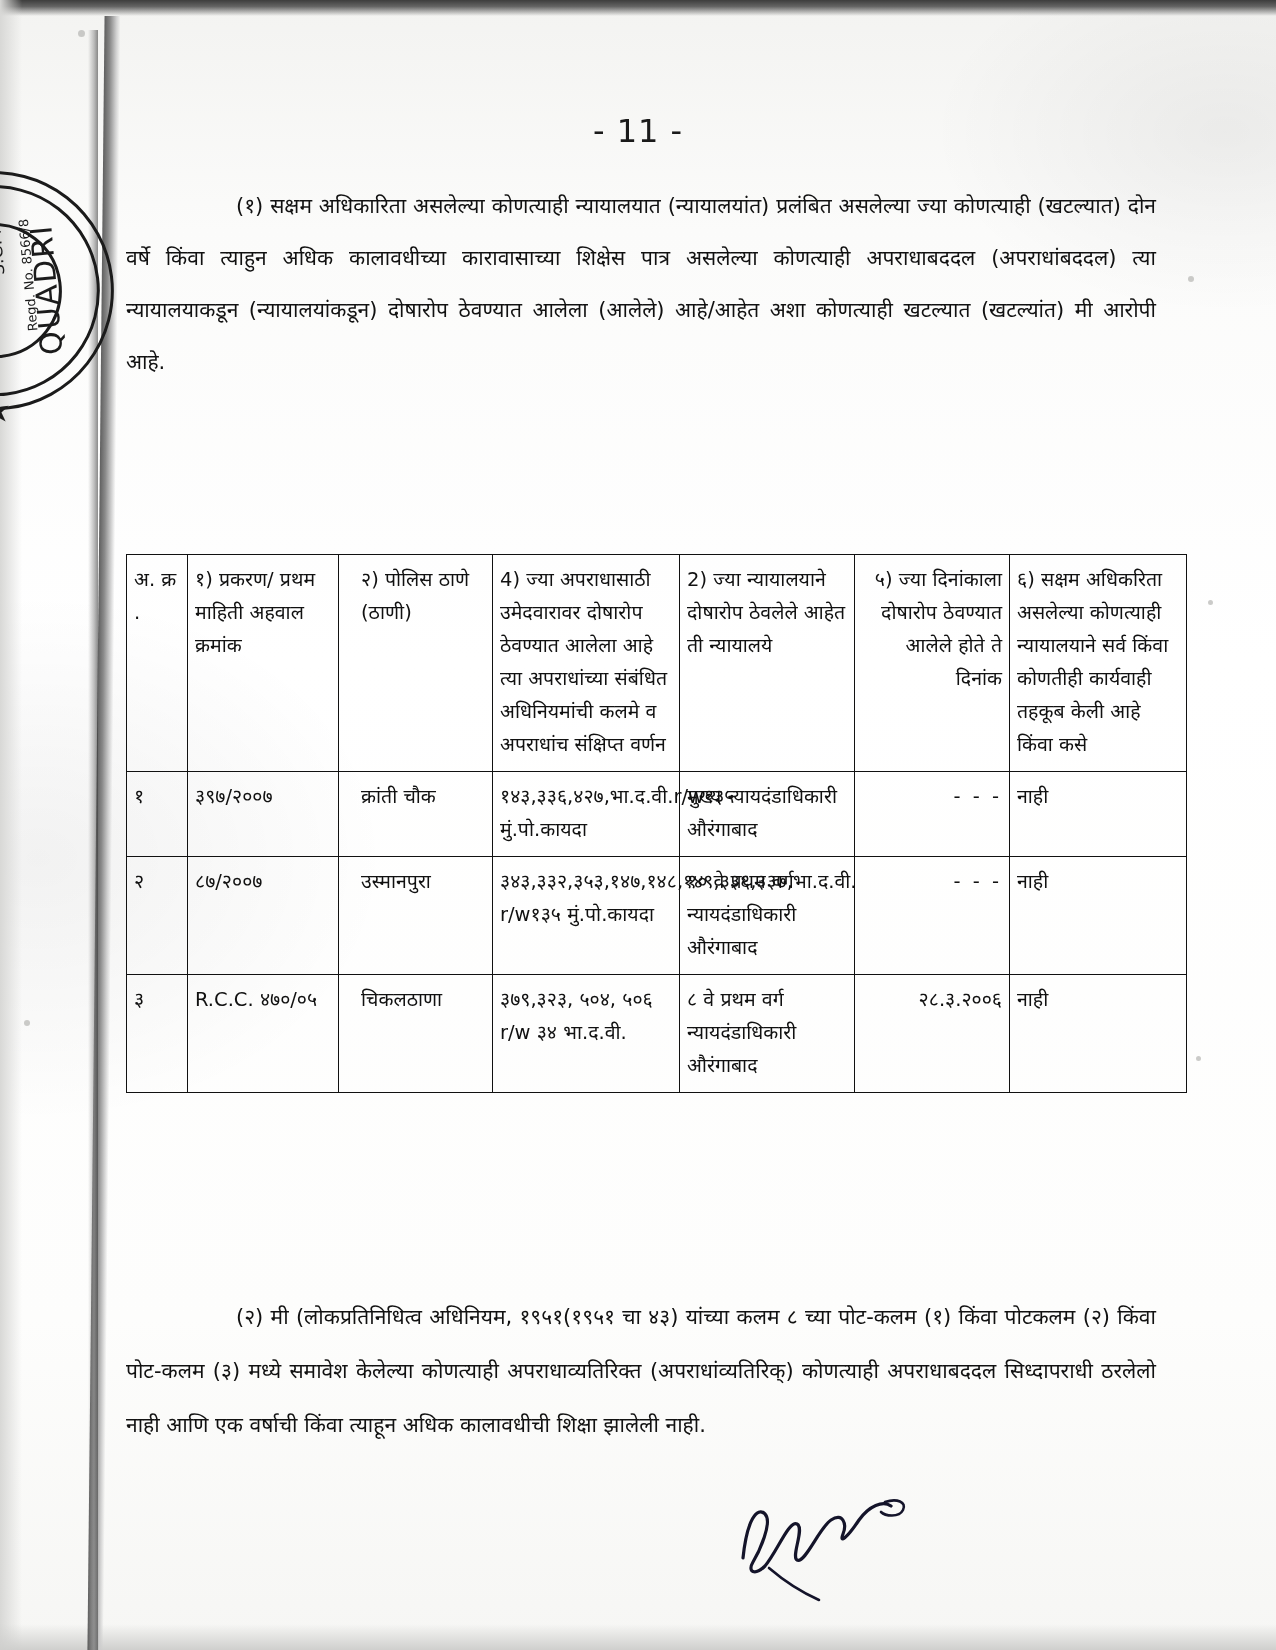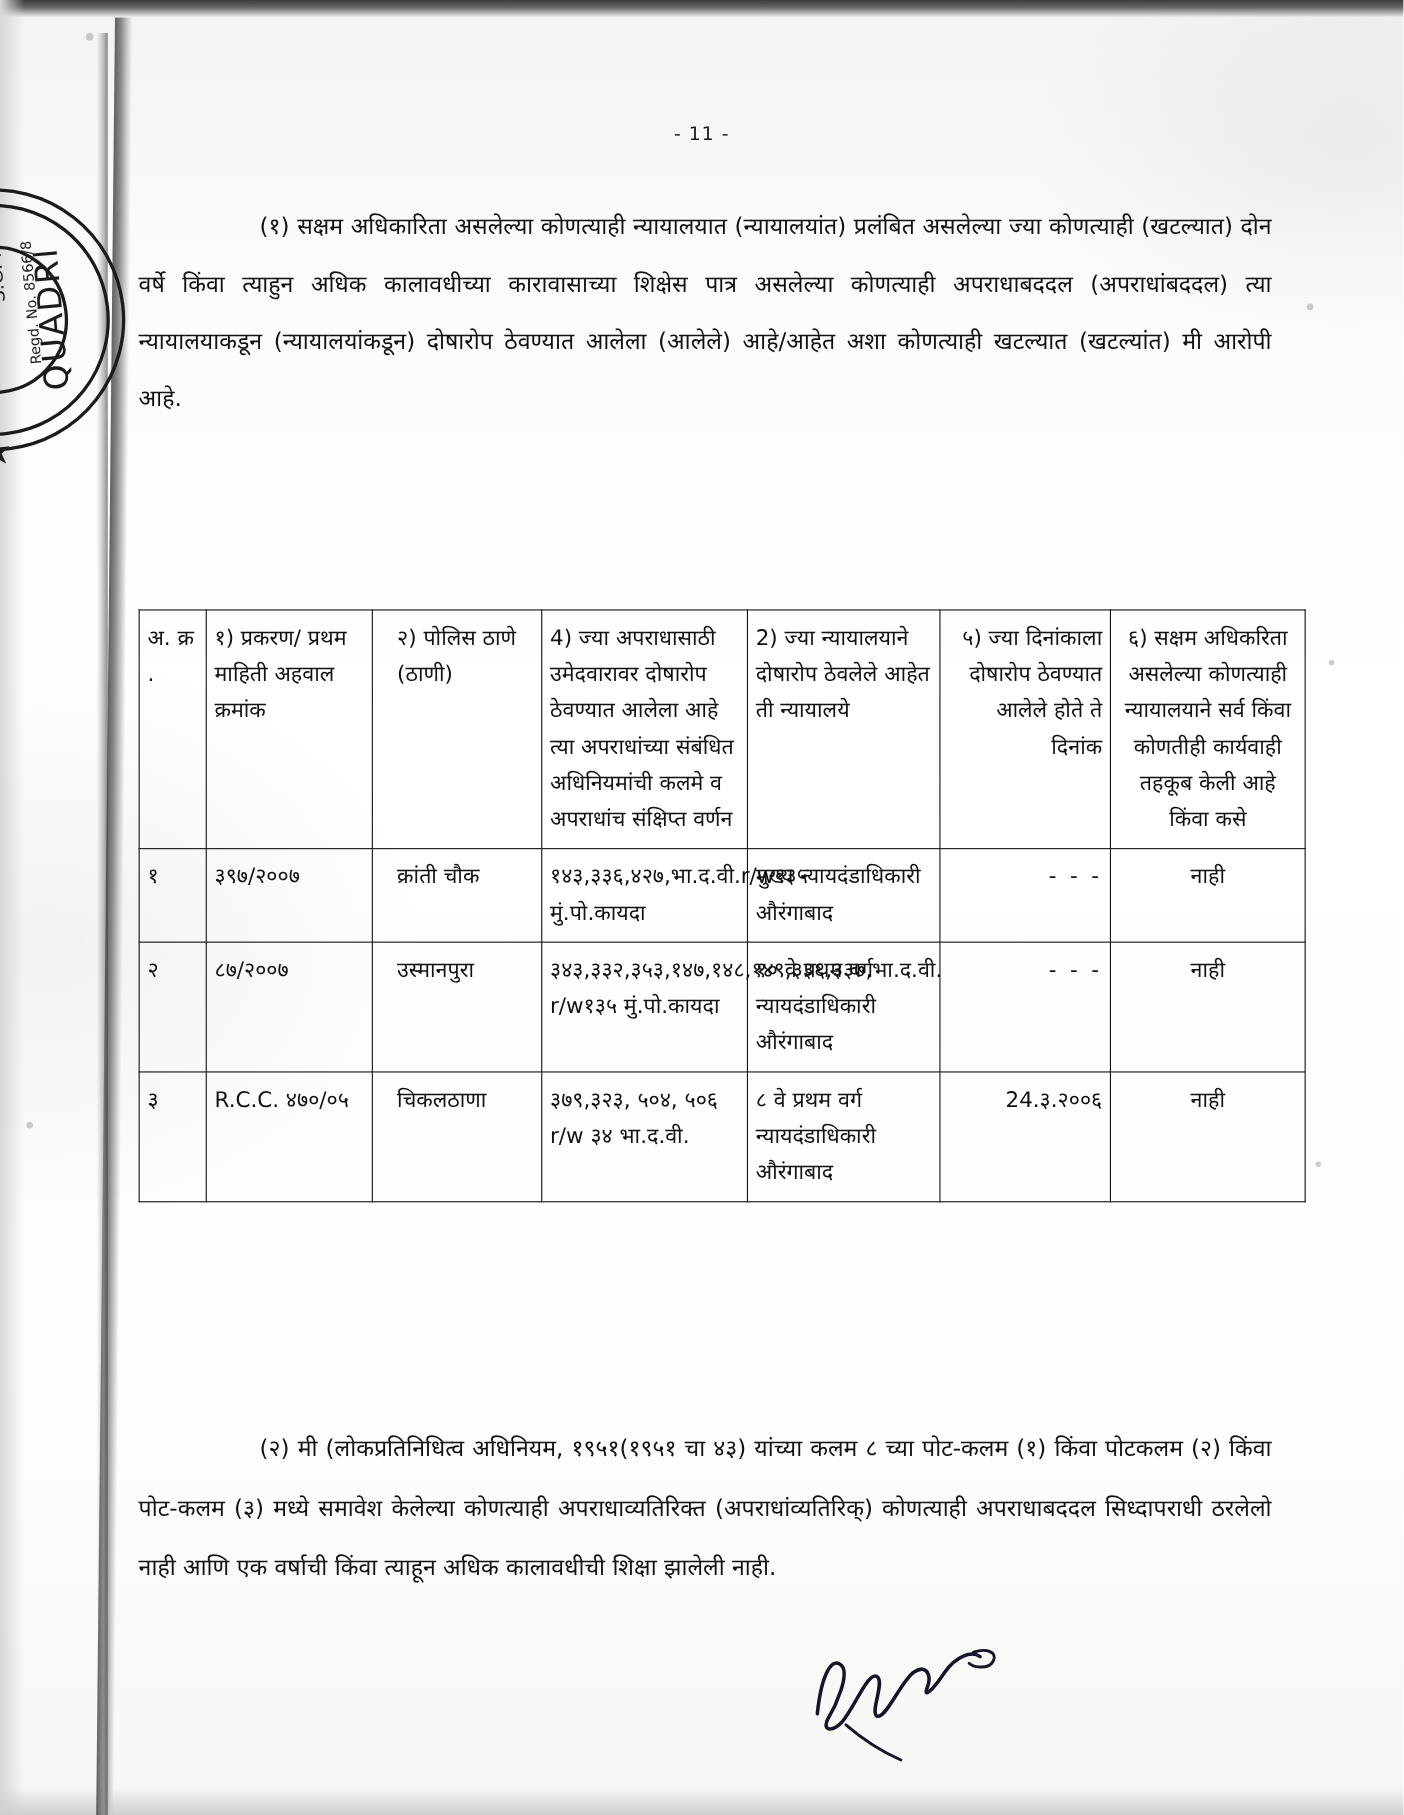--- a/index.html
+++ b/index.html
@@ -69,21 +69,21 @@
     transform: rotate(-7deg);
   }
   .stamp svg { display: block; }
 
   
   .page-number {
     position: absolute;
     left: 0; top: 112px;
     width: 1276px;
     text-align: center;
-    font-size: 17px;
+    font-size: 32px;
     letter-spacing: 1px;
     color: #1a1a1a;
   }
 
   
   .body-text {
     position: absolute;
     left: 126px; top: 180px;
     width: 1030px;
   }
@@ -123,21 +123,21 @@
     font-size: 19.5px;
     line-height: 33px;
     color: #111;
   }
   table.form-table td.c0 { width: 46px; text-align: left; }
   table.form-table td.c1 { width: 136px; }
   table.form-table td.c2 { width: 124px; padding-left: 22px; }
   table.form-table td.c3 { width: 172px; }
   table.form-table td.c4 { width: 160px; }
   table.form-table td.c5 { width: 140px; text-align: right; }
-  table.form-table td.c6 { width: 162px; text-align: center; }
+  table.form-table td.c6 { width: 162px; }
   .hdr td { line-height: 34px; }
 
   .dash-cell { letter-spacing: 3px; font-size: 22px; }
 
   
   .bottom-text {
     position: absolute;
     left: 126px; top: 1290px;
     width: 1030px;
   }
@@ -232,21 +232,21 @@
           <td class="c5 dash-cell">- - -</td>
           <td class="c6">नाही</td>
         </tr>
 
         <tr>
           <td class="c0">३</td>
           <td class="c1">R.C.C. ४७०/०५</td>
           <td class="c2">चिकलठाणा</td>
           <td class="c3">३७९,३२३, ५०४, ५०६ r/w ३४ भा.द.वी.</td>
           <td class="c4">८ वे प्रथम वर्ग न्यायदंडाधिकारी औरंगाबाद</td>
-          <td class="c5">24.३.२००६</td>
+          <td class="c5">२८.३.२००६</td>
           <td class="c6">नाही</td>
         </tr>
       </tbody>
     </table>
   </div>
 
   <div class="bottom-text">
     <div class="para indent-1">(२) मी (लोकप्रतिनिधित्व अधिनियम, १९५१(१९५१ चा ४३) यांच्या कलम ८ च्या पोट-कलम (१) किंवा पोटकलम (२) किंवा पोट-कलम (३) मध्ये समावेश केलेल्या कोणत्याही अपराधाव्यतिरिक्त (अपराधांव्यतिरिक्) कोणत्याही अपराधाबददल सिध्दापराधी ठरलेलो नाही आणि एक वर्षाची किंवा त्याहून अधिक कालावधीची शिक्षा झालेली नाही.</div>
   </div>
 

